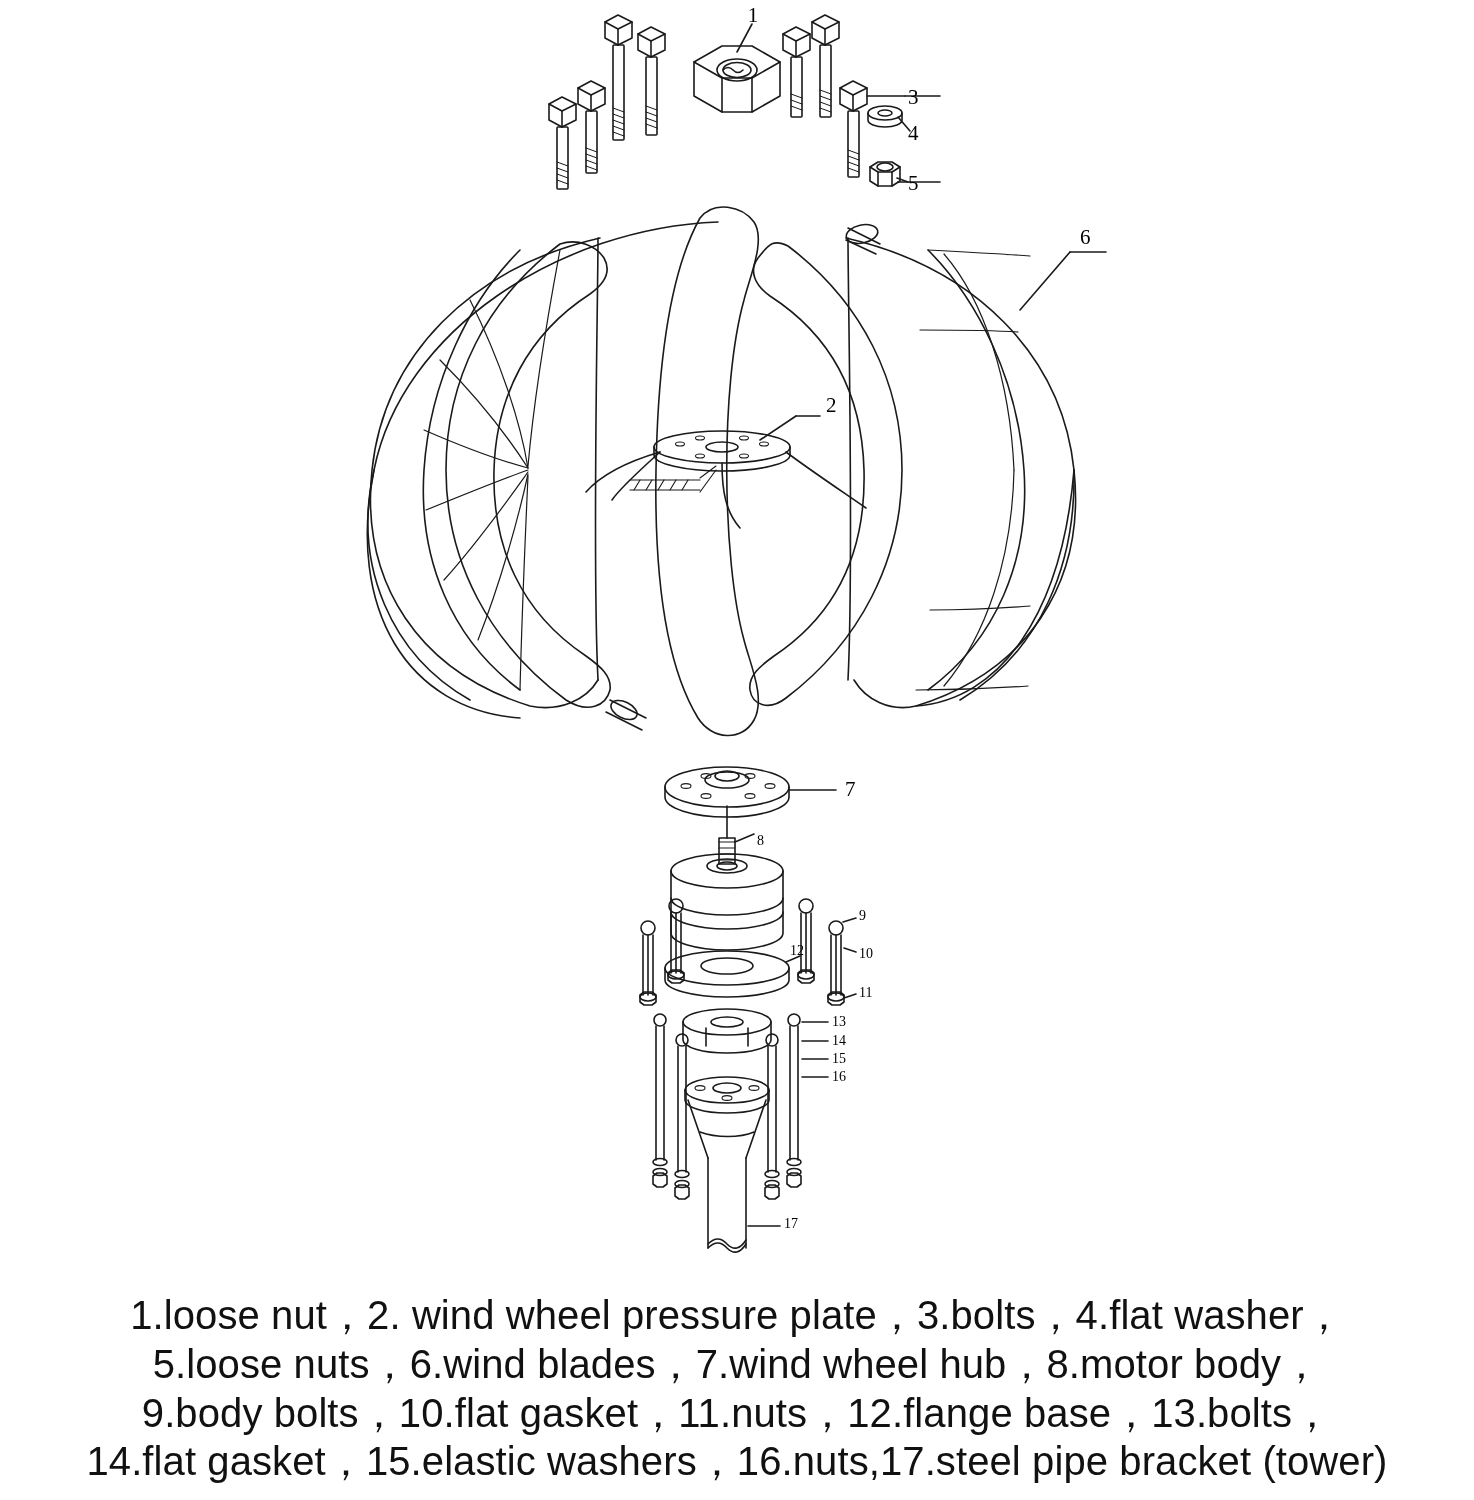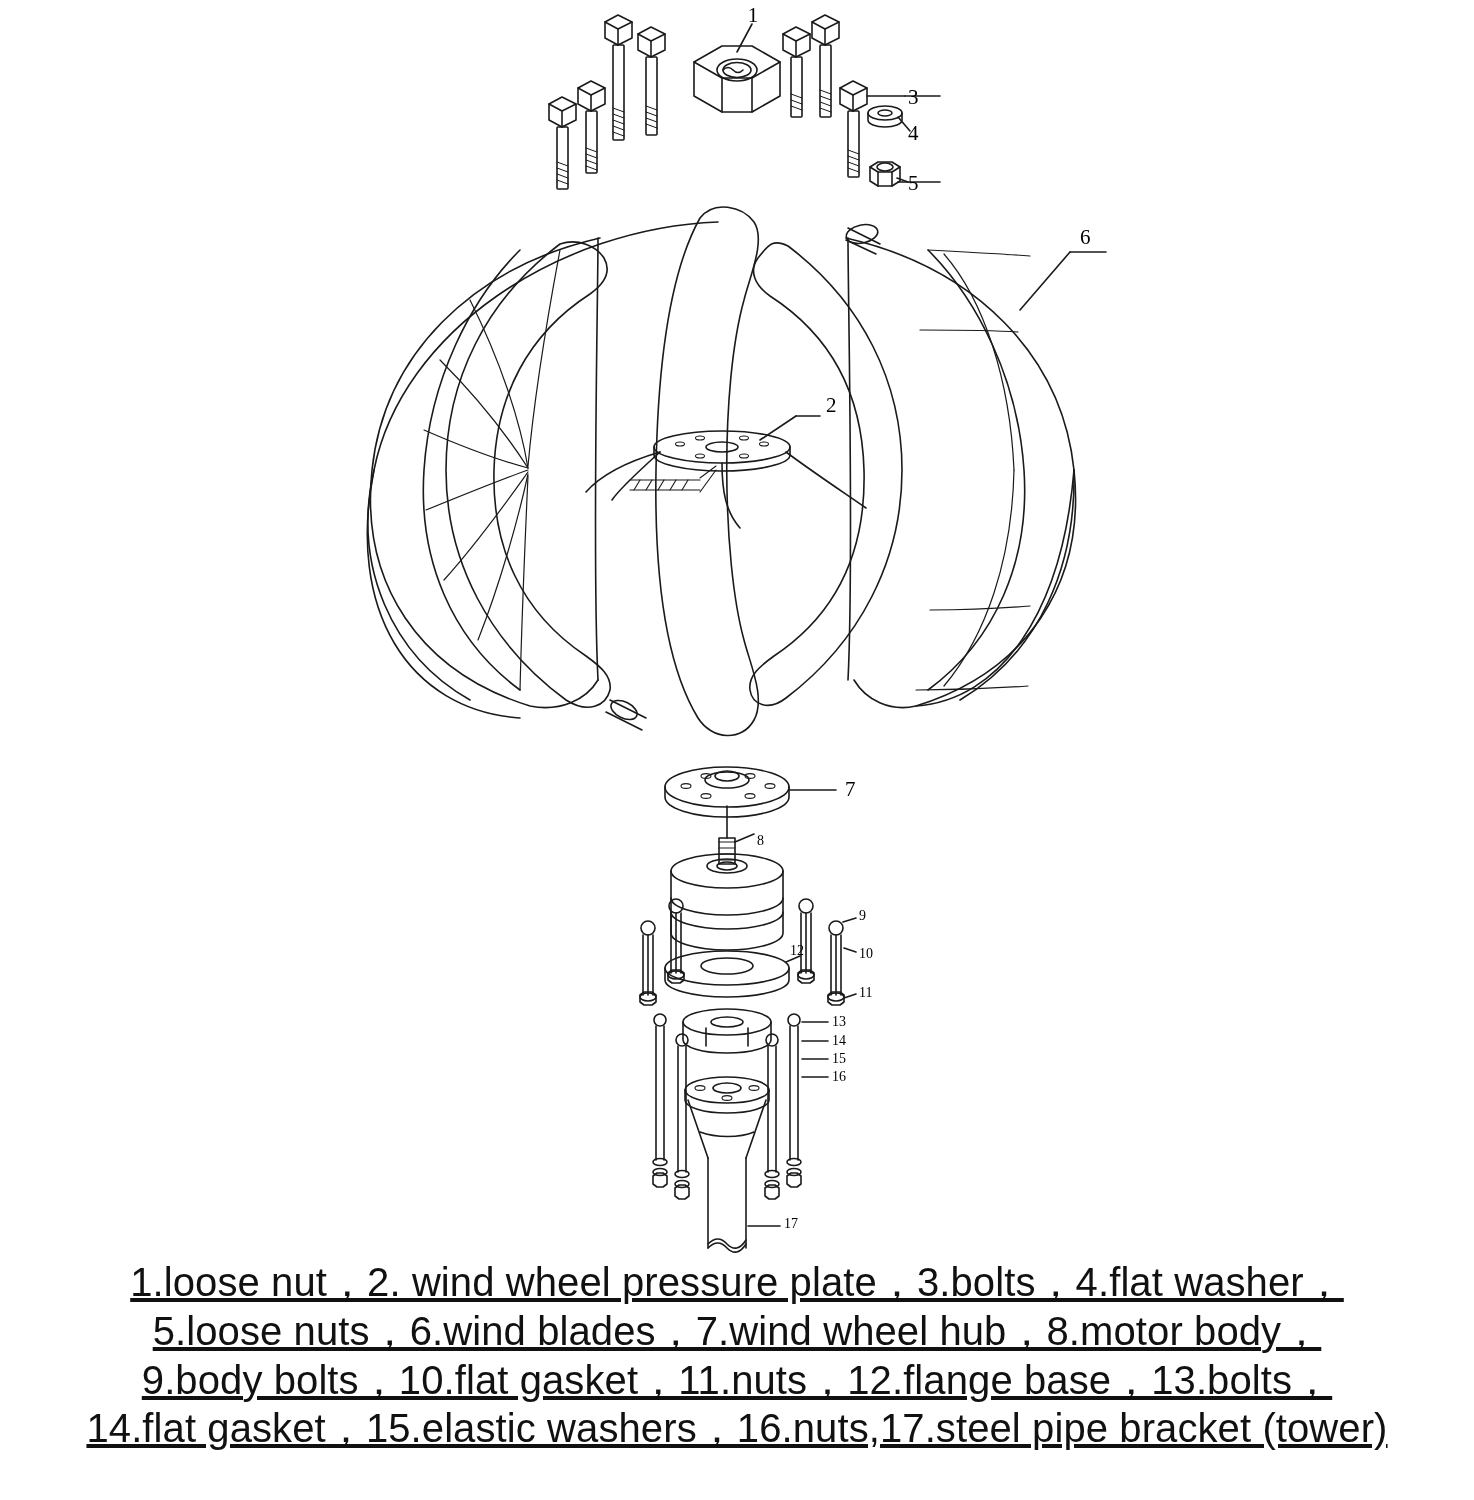--- a/index.html
+++ b/index.html
@@ -31,32 +31,31 @@
     fill: #000;
   }
   .callout-num-sm {
     font-family: "Liberation Serif", serif;
     font-size: 14px;
     fill: #000;
   }
   #legend {
     position: absolute;
     left: 0;
-    top: 1258px;
+    top: 1291px;
     width: 1474px;
     text-align: center;
     font-family: "Liberation Sans", sans-serif;
     font-size: 40px;
     line-height: 1.22;
     letter-spacing: 0.1px;
     color: #111;
     white-space: pre-wrap;
     padding: 0 6px;
     box-sizing: border-box;
-    text-decoration: underline;
   }
 </style>
 </head>
 <body>
 
 <div id="diagram-wrap">
 <svg id="diagram-svg" width="1474" height="1260" viewBox="0 0 1474 1260">
   <g fill="none" stroke="#1a1a1a" stroke-width="1.6" stroke-linejoin="round" stroke-linecap="round">
 
     <g>

